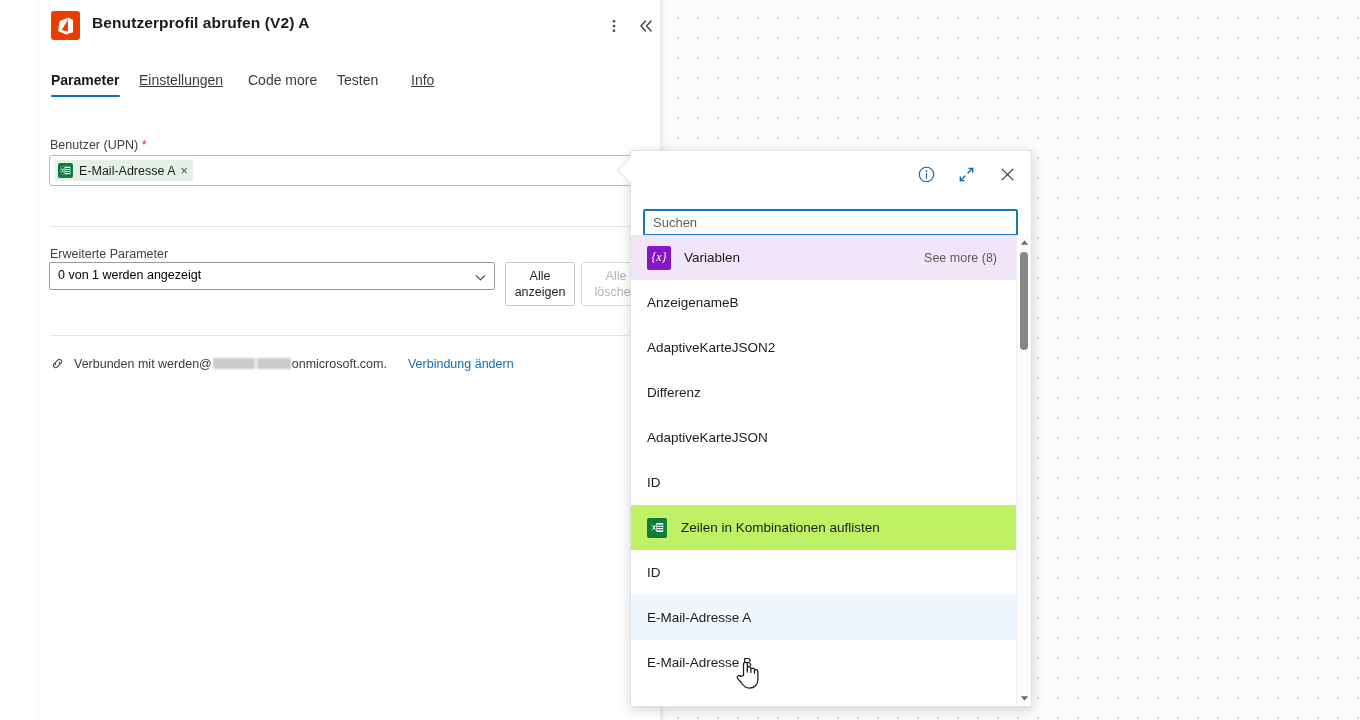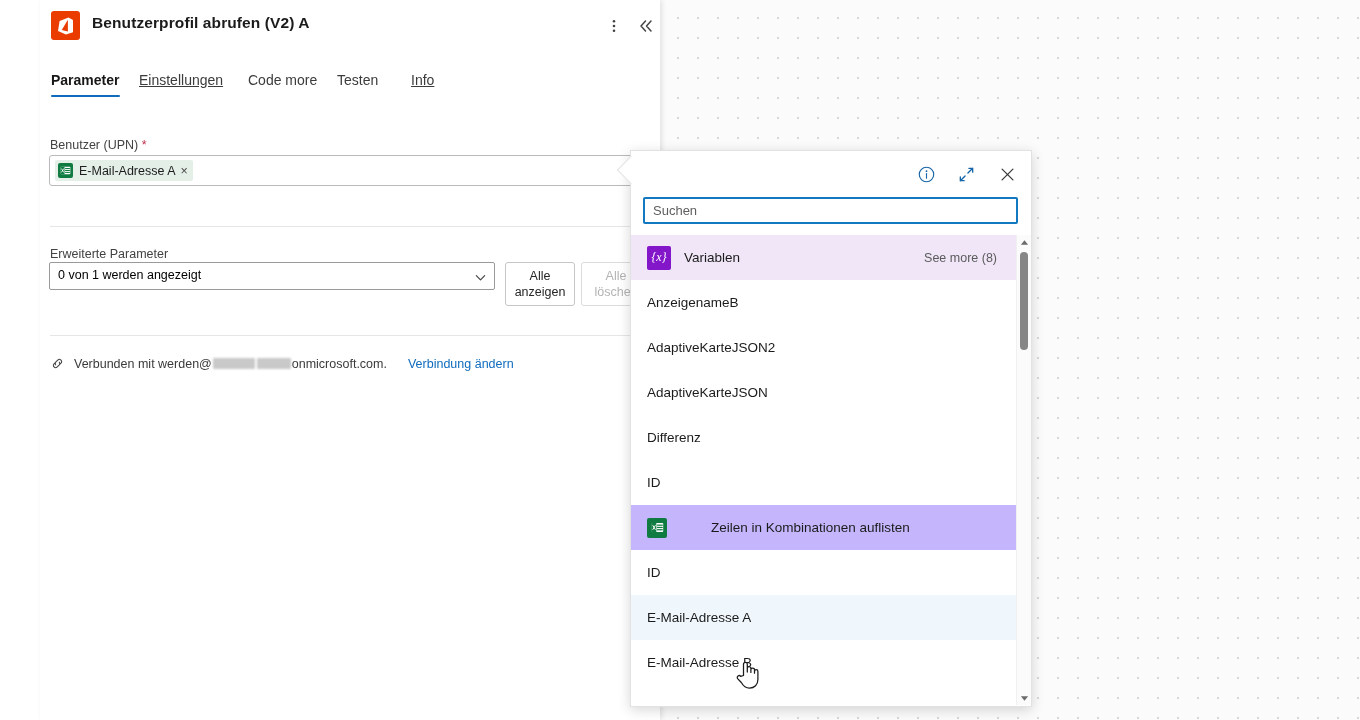--- a/index.html
+++ b/index.html
@@ -116,35 +116,35 @@
     justify-content:center;cursor:pointer;
   }
   #pk-info{left:282px;color:#1565a8;}
   #pk-expand{left:322px;color:#1565a8;}
   #pk-close{left:363px;color:#3a3a3a;}
 
   #search-wrap{position:absolute;left:12px;top:46px;width:375px;height:27px;}
   #search-input{
     width:100%;height:100%;box-sizing:border-box;border:2px solid #1278bf;border-radius:2px;
     padding:0 8px;font-size:13px;font-family:"Liberation Sans",sans-serif;color:#1d1d1d;
-    background:#fff;outline:none;
+    background:#fff;outline:none;margin-top:12px;
   }
   #search-input::placeholder{color:#5e5e5e;opacity:1;}
 
   #list{
     position:absolute;left:0;top:84px;width:400px;height:470px;overflow:hidden;
     background:#fff;
   }
   .row{
     position:relative;height:45px;display:flex;align-items:center;padding-left:16px;
     font-size:13.5px;color:#1b1b1b;cursor:pointer;box-sizing:border-box;
     width:388px;
   }
   .row.group{background:#f0e6f7;padding-left:16px;}
-  .row.hdr{background:#c4b5fd;gap:30px;}
+  .row.hdr{background:#bef264;}
   .row.hover{background:#eff6fc;}
   .row .g-ico{
     width:24px;height:24px;border-radius:2px;background:#8316c8;color:#fff;
     display:flex;align-items:center;justify-content:center;font-size:12px;
     font-family:"Liberation Serif",serif;font-style:italic;margin-right:13px;flex:0 0 auto;
   }
   .row .x-ico{
     width:20px;height:20px;border-radius:2px;background:#0f7b41;
     display:flex;align-items:center;justify-content:center;margin-right:14px;flex:0 0 auto;
   }
@@ -339,24 +339,24 @@
         <span class="see-more">See more (8)</span>
       </div>
 
       <div class="row">
         <span class="lbl">AnzeigenameB</span>
       </div>
       <div class="row">
         <span class="lbl">AdaptiveKarteJSON2</span>
       </div>
       <div class="row">
+        <span class="lbl">Differenz</span>
+      </div>
+      <div class="row">
         <span class="lbl">AdaptiveKarteJSON</span>
-      </div>
-      <div class="row">
-        <span class="lbl">Differenz</span>
       </div>
       <div class="row">
         <span class="lbl">ID</span>
       </div>
 
       <div class="row hdr">
         <span class="x-ico">
           <svg width="13" height="13" viewBox="0 0 16 16">
               <rect x="1" y="2.5" width="14" height="11" rx="1" fill="#fff"></rect>
               <rect x="1" y="2.5" width="5.6" height="11" fill="#107c41"></rect>

